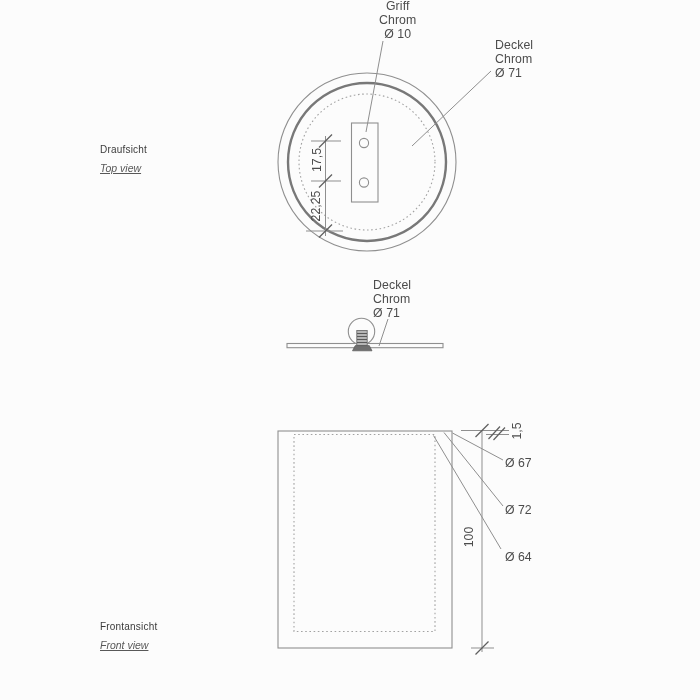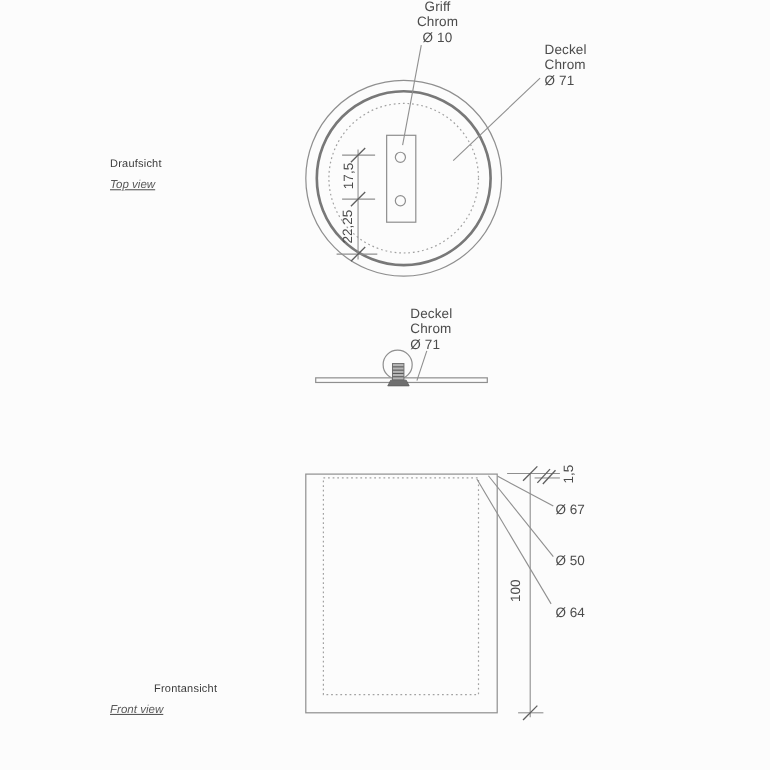--- a/index.html
+++ b/index.html
@@ -114,22 +114,22 @@
 
   <div class="dim dim-rot" style="left:316.5px; top:160px;">17,5</div>
   <div class="dim dim-rot" style="left:316px; top:206px;">22,25</div>
 
   <div class="ann" style="left:373px; top:279px;">
     <span>Deckel</span>
     <span>Chrom</span>
     <span>Ø 71</span>
   </div>
 
-  <div class="view-title" style="left:100px; top:621px;margin-left:40px;">Frontansicht</div>
+  <div class="view-title" style="left:100px; top:621px;">Frontansicht</div>
   <div class="view-subtitle" style="left:100px; top:639px;text-decoration:underline;">Front view</div>
 
   <div class="dim dim-rot" style="left:517px; top:431px;">1,5</div>
   <div class="dim dim-rot" style="left:469px; top:537px;">100</div>
   <div class="dim" style="left:505px; top:456px;">Ø 67</div>
-  <div class="dim" style="left:505px; top:503px;">Ø 50</div>
+  <div class="dim" style="left:505px; top:503px;">Ø 72</div>
   <div class="dim" style="left:505px; top:550px;">Ø 64</div>
 
 </div>
 
 </body></html>

